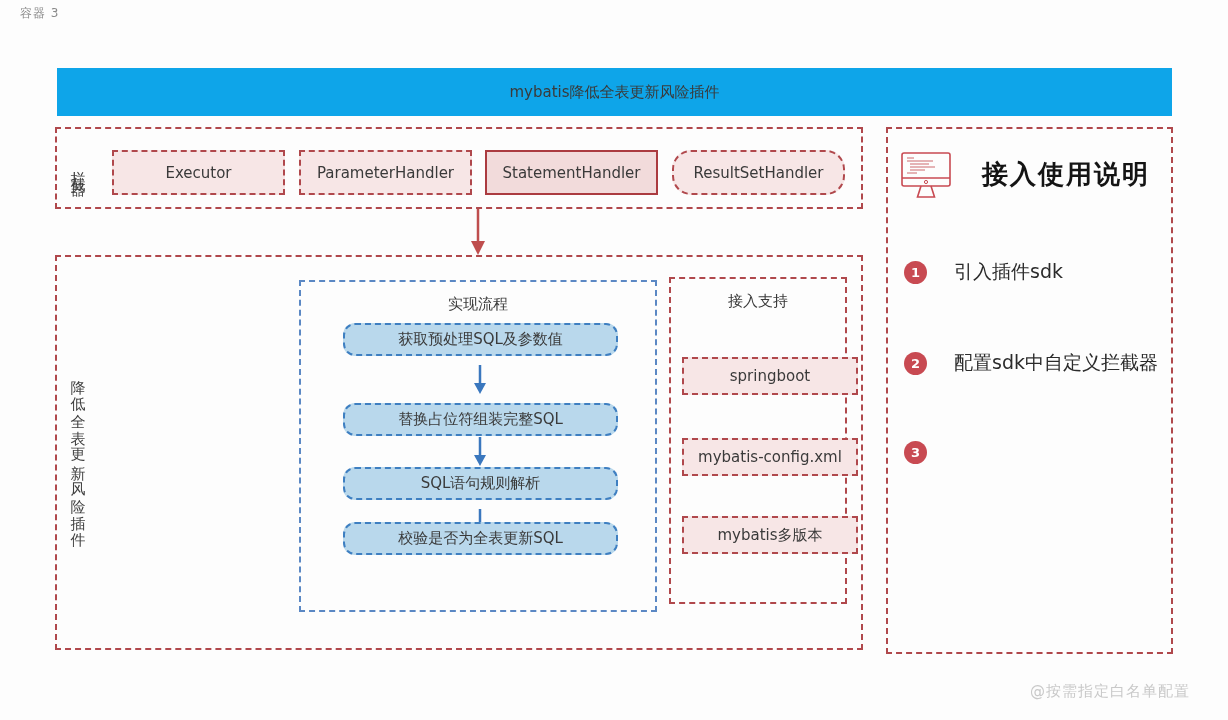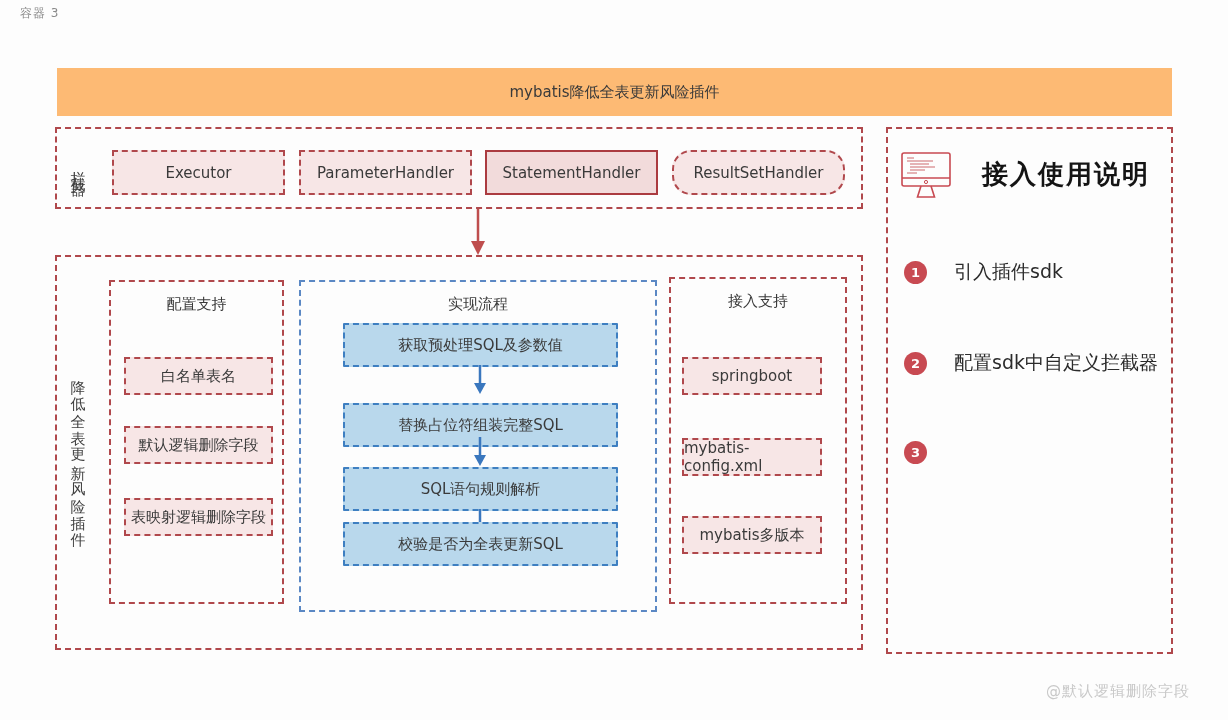--- a/index.html
+++ b/index.html
@@ -9,21 +9,21 @@
     position:relative; width:1228px; height:720px;
     background:#fdfdfd; overflow:hidden;
   }
   .container-label {
     position:absolute; left:20px; top:5px;
     font-size:12px; color:#8a8a8a; letter-spacing:1px;
   }
   
   .header-bar {
     position:absolute; left:57px; top:68px; width:1115px; height:48px;
-    background:#fdba74; display:flex; align-items:center; justify-content:center;
+    background:#0ea5e9; display:flex; align-items:center; justify-content:center;
   }
   .header-bar .title { font-size:15px; color:#3a3a3a; }
 
   
   .red-dashed { border:2px dashed #b0484c; }
   .blue-dashed { border:2px dashed #5b88c4; }
 
   .interceptor-box {
     position:absolute; left:55px; top:127px; width:808px; height:82px;
   }
@@ -58,25 +58,25 @@
   .config-box { left:52px; top:23px; width:175px; height:324px; }
   .flow-box   { left:242px; top:23px; width:358px; height:332px; }
   .integration-box { left:612px; top:20px; width:178px; height:327px; }
 
   .pink-item {
     position:absolute; background:#f7e6e6; border:2px dashed #b0484c;
     display:flex; align-items:center; justify-content:center;
     font-size:15px; color:#3a3a3a;
   }
   .config-box .pink-item { left:13px; width:149px; height:38px; }
-  .integration-box .pink-item { left:11px; width:140px; height:38px; }
+  .integration-box .pink-item { left:11px; width:176px; height:38px; }
 
   .flow-step {
-    position:absolute; left:42px; width:275px; height:44px;
-    background:#b9d8ec; border:2px dashed #3e7fc1; border-radius:1px;
+    position:absolute; left:42px; width:275px; height:33px;
+    background:#b9d8ec; border:2px dashed #3e7fc1; border-radius:12px;
     display:flex; align-items:center; justify-content:center;
     font-size:15px; color:#3a3a3a;text-align:center;
   }
   .flow-arrow { position:absolute; left:172px; }
 
   
   .usage-panel {
     position:absolute; left:886px; top:127px; width:287px; height:527px;
     border:2px dashed #b0484c;
   }
@@ -120,26 +120,20 @@
   </div>
 
   <svg class="main-arrow" width="18" height="46">
     <line x1="9" y1="0" x2="9" y2="33" stroke="#bf4e4e" stroke-width="2.5"></line>
     <polygon points="2,32 16,32 9,46" fill="#bf4e4e"></polygon>
   </svg>
 
   <div class="main-box red-dashed">
     <div class="v-label big">降低全表更新风险插件</div>
 
-    <div class="inner-box config-box red-dashed">
-      <div class="inner-title">配置支持</div>
-      <div class="pink-item" style="top:75px;">白名单表名</div>
-      <div class="pink-item" style="top:144px;">默认逻辑删除字段</div>
-      <div class="pink-item" style="top:216px;">表映射逻辑删除字段</div>
-    </div>
 
     <div class="inner-box flow-box blue-dashed">
       <div class="inner-title">实现流程</div>
 
       <div class="flow-step" style="top:41px;">获取预处理SQL及参数值</div>
       <svg class="flow-arrow" style="top:83px;" width="14" height="29">
         <line x1="7" y1="0" x2="7" y2="19" stroke="#3a77be" stroke-width="2.5"></line>
         <polygon points="1,18 13,18 7,29" fill="#3a77be"></polygon>
       </svg>
 
@@ -187,15 +181,15 @@
     </div>
     <div class="usage-step" style="top:221px;">
       <div class="badge">2</div>
       <div class="step-text">配置sdk中自定义拦截器</div>
     </div>
     <div class="usage-step" style="top:312px;">
       <div class="badge">3</div>
     </div>
   </div>
 
-  <div class="watermark">@默认逻辑删除字段</div>
+  <div class="watermark">@按需指定白名单配置</div>
 
 </div>
 
 </body></html>

